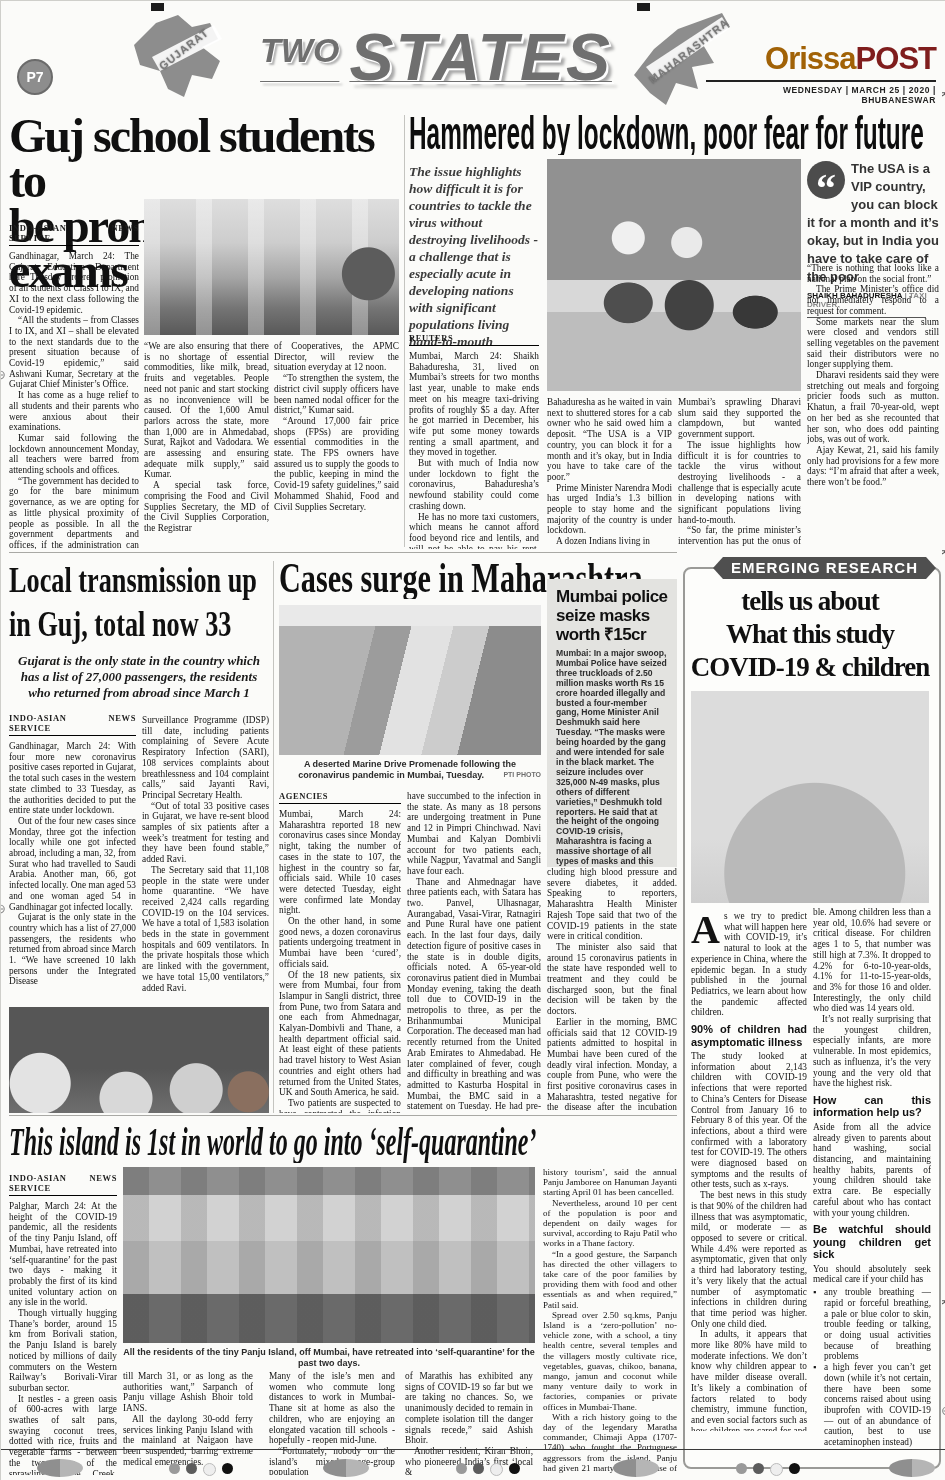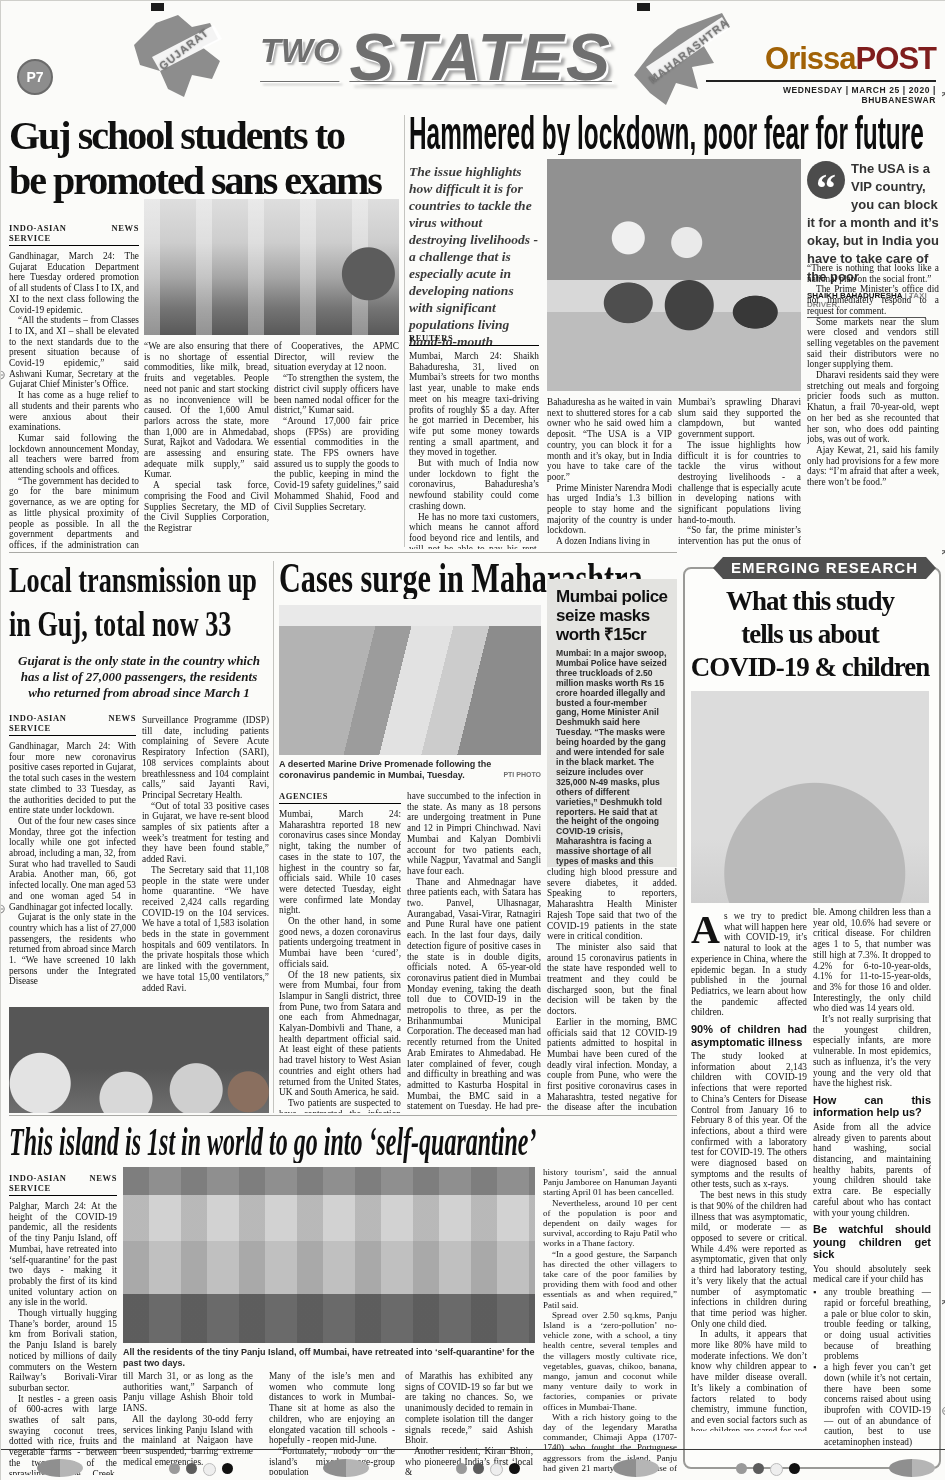--- a/index.html
+++ b/index.html
@@ -25,21 +25,21 @@
             font:bold 8.5px "Liberation Sans",sans-serif;letter-spacing:.6px;color:#222;}
   
   .col{position:absolute;overflow:hidden;text-align:justify;font:9.3px/10.7px "Liberation Serif",serif;color:#131313;}
   .col p{margin:0;}
   .col p + p{text-indent:9px;}
   .byline{font:bold 8.5px "Liberation Serif",serif;letter-spacing:.6px;color:#1d1d1d;
           border-bottom:1px solid #000000;padding-bottom:2px;margin-bottom:5px;display:block;}
   .hl-serif{font-family:"Liberation Serif",serif;font-weight:bold;color:#101010;}
   .condense{display:inline-block;transform-origin:0 0;white-space:nowrap;}
   .photo{position:absolute;overflow:hidden;}
-  .caption{position:absolute;font:bold 9px/11px "Liberation Sans",sans-serif;color:#2b2b2b;text-align:left;}
+  .caption{position:absolute;font:bold 9px/11px "Liberation Sans",sans-serif;color:#2b2b2b;text-align:center;}
   .credit{font:bold 7px "Liberation Sans",sans-serif;color:#6e6e6e;float:right;margin-top:1px;}
   .vrule{position:absolute;width:1px;background:#c4c4c0;}
   .hrule{position:absolute;height:1px;background:#a9a9a5;}
   
   .qicon{float:left;width:38px;height:38px;border-radius:50%;background:#4c4c4c;margin:2px 6px 0 0;
          color:#fff;font:bold 40px/56px "Liberation Serif",serif;text-align:center;}
   .qtext{font:bold 13px/15px "Liberation Sans",sans-serif;color:#333;}
   .qattr{margin-top:6px;font:bold 8px "Liberation Sans",sans-serif;color:#111;}
   .qrole{color:#8a8a8a;font-weight:bold;}
   .qdivider{border-bottom:1px solid #555;margin-top:8px;width:90%;}
@@ -129,21 +129,21 @@
     <div class="dateline">WEDNESDAY | MARCH 25 | 2020 | BHUBANESWAR</div>
   </div>
 
   <div class="edge-k" style="right:-1px;top:88px">k</div>
   <div class="edge-k" style="right:-1px;top:546px">k</div>
   <div class="edge-k" style="right:-1px;top:1296px">k</div>
   <div class="edge-reg" style="left:-6px;top:366px">⊕</div>
   <div class="edge-reg" style="left:-6px;top:900px">⊕</div>
   <div class="edge-reg" style="right:-6px;top:1402px">⊕</div>
 
-  <div class="abs hl-serif" style="left:8px;top:112px;width:392px;font-size:40px;line-height:45px;letter-spacing:-2px">
+  <div class="abs hl-serif" style="left:8px;top:112px;width:392px;font-size:48px;line-height:45px;letter-spacing:-2px">
     <div>Guj school students to</div>
     <div>be promoted sans exams</div>
   </div>
   <div class="photo ph-classroom" style="left:143px;top:198px;width:255px;height:136px"></div>
   <div class="col" style="left:8px;top:222px;width:130px;height:326px">
     <span class="byline">INDO-ASIAN NEWS SERVICE</span>
     <div>
         <p>Gandhinagar, March 24: The Gujarat Education Department here Tuesday ordered promotion of all students of Class I to IX, and XI to the next class following the Covid-19 epidemic.</p>
         <p>“All the students – from Classes I to IX, and XI – shall be elevated to the next standards due to the present situation because of Covid-19 epidemic,” said Ashwani Kumar, Secretary at the Gujarat Chief Minister’s Office.</p>
         <p>It has come as a huge relief to all students and their parents who were anxious about their examinations.</p>
@@ -269,22 +269,22 @@
       <div>
         <p>cluding high blood pressure and severe diabetes, it added. Speaking to reporters, Maharashtra Health Minister Rajesh Tope said that two of the COVID-19 patients in the state were in critical condition.</p>
         <p>The minister also said that around 15 coronavirus patients in the state have responded well to treatment and they could be discharged soon, but the final decision will be taken by the doctors.</p>
         <p>Earlier in the morning, BMC officials said that 12 COVID-19 patients admitted to hospital in Mumbai have been cured of the deadly viral infection. Monday, a couple from Pune, who were the first positive coronavirus cases in Maharashtra, tested negative for the disease after the incubation period.</p>
       </div>
     </div>
 
   <div class="studybox" style="left:682px;top:566px;width:254px;height:898px"></div>
   <div class="banner" style="left:712px;top:556px">EMERGING RESEARCH</div>
   <div class="abs hl-serif" style="left:688px;top:584px;width:242px;text-align:center;font-size:27px;line-height:33px;letter-spacing:-1px">
+    <div>tells us about</div>
     <div>What this study</div>
-    <div>tells us about</div>
     <div>COVID-19 &amp; children</div>
   </div>
   <div class="photo ph-child" style="left:690px;top:690px;width:238px;height:212px"></div>
 
   <div class="col" style="left:690px;top:910px;width:116px;height:520px">
     <p><span class="dropcap">A</span><span>s we try to predict what will happen here with COVID-19, it’s natural to look at the experience in China, where the epidemic began. In a study published in the journal Pediatrics, we learn about how the pandemic affected children.</span></p>
     <div class="subhead">90% of children had asymptomatic illness</div>
     <div>
         <p>The study looked at information about 2,143 children with COVID-19 infections that were reported to China’s Centers for Disease Control from January 16 to February 8 of this year. Of the infections, about a third were confirmed with a laboratory test for COVID-19. The others were diagnosed based on symptoms and the results of other tests, such as x-rays.</p>
         <p>The best news in this study is that 90% of the children had illness that was asymptomatic, mild, or moderate — as opposed to severe or critical. While 4.4% were reported as asymptomatic, given that only a third had laboratory testing, it’s very likely that the actual number of asymptomatic infections in children during that time period was higher. Only one child died.</p>

